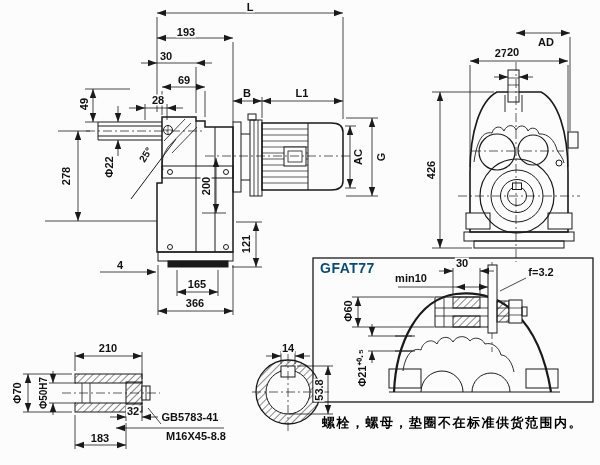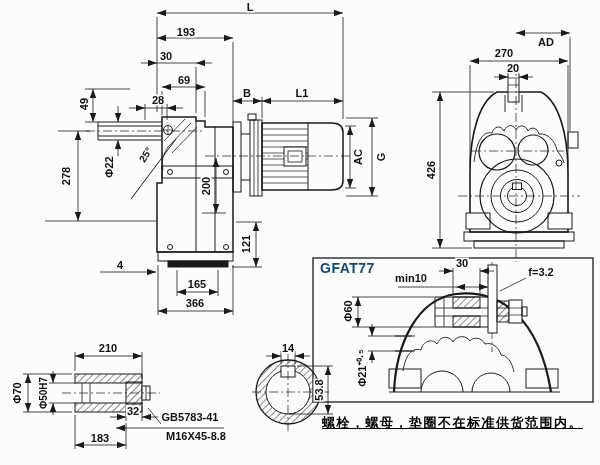--- a/index.html
+++ b/index.html
@@ -7,21 +7,21 @@
          font-family:"Liberation Sans",sans-serif;}
   #art{position:absolute;left:0;top:0;}
   .dim{position:absolute;transform:translate(-50%,-50%);font:700 11px "Liberation Sans",sans-serif;
        color:#111;white-space:nowrap;background:#fcfcfc;padding:0 1px;line-height:1;}
   .v{transform:translate(-50%,-50%) rotate(-90deg);}
   .r58{transform:translate(-50%,-50%) rotate(-58deg);}
   .small{font-size:10px;}
   .title{position:absolute;transform:none;font:800 14px "Liberation Sans",sans-serif;
          color:#0c4a6e;letter-spacing:0.5px;background:#fcfcfc;padding:0 2px;line-height:1;}
   .note{position:absolute;transform:none;font:700 13px "Liberation Sans","DejaVu Sans",sans-serif;
-        color:#000;letter-spacing:1.5px;line-height:1;text-decoration:underline;}
+        color:#000;letter-spacing:1.5px;line-height:1;}
 </style>
 </head>
 <body>
 
 <div id="sheet">
 <svg id="art" width="600" height="465" viewBox="0 0 600 465">
   <defs>
     <marker id="arr" viewBox="0 0 10 8" refX="9.5" refY="4" markerWidth="11" markerHeight="8" orient="auto-start-reverse" markerUnits="userSpaceOnUse">
       <path d="M0.5,0.8 L9.5,4 L0.5,7.2 Z" fill="#1a1a1a"></path>
     </marker>
@@ -294,21 +294,21 @@
   <span class="dim v" style="left:206px;top:186px">200</span>
   <span class="dim v" style="left:246px;top:244px">121</span>
   <span class="dim" style="left:120px;top:265px">4</span>
   <span class="dim" style="left:197px;top:284px">165</span>
   <span class="dim" style="left:195px;top:303px">366</span>
   <span class="dim v" style="left:358px;top:157px">AC</span>
   <span class="dim v" style="left:381px;top:157px">G</span>
 
   <span class="dim" style="left:546px;top:42px">AD</span>
   <span class="dim" style="left:504px;top:53px">270</span>
-  <span class="dim" style="left:513px;top:68px">20</span>
+  <span class="dim" style="left:513px;top:52px">20</span>
   <span class="dim v" style="left:431px;top:170px">426</span>
 
   <span class="dim" style="left:108px;top:348px">210</span>
   <span class="dim v" style="left:17px;top:393px">Φ70</span>
   <span class="dim v small" style="left:44px;top:393px">Φ50H7</span>
   <span class="dim" style="left:133px;top:411px">32</span>
   <span class="dim" style="left:100px;top:438px">183</span>
   <span class="dim" style="left:190px;top:417px">GB5783-41</span>
   <span class="dim" style="left:196px;top:436px">M16X45-8.8</span>
 

